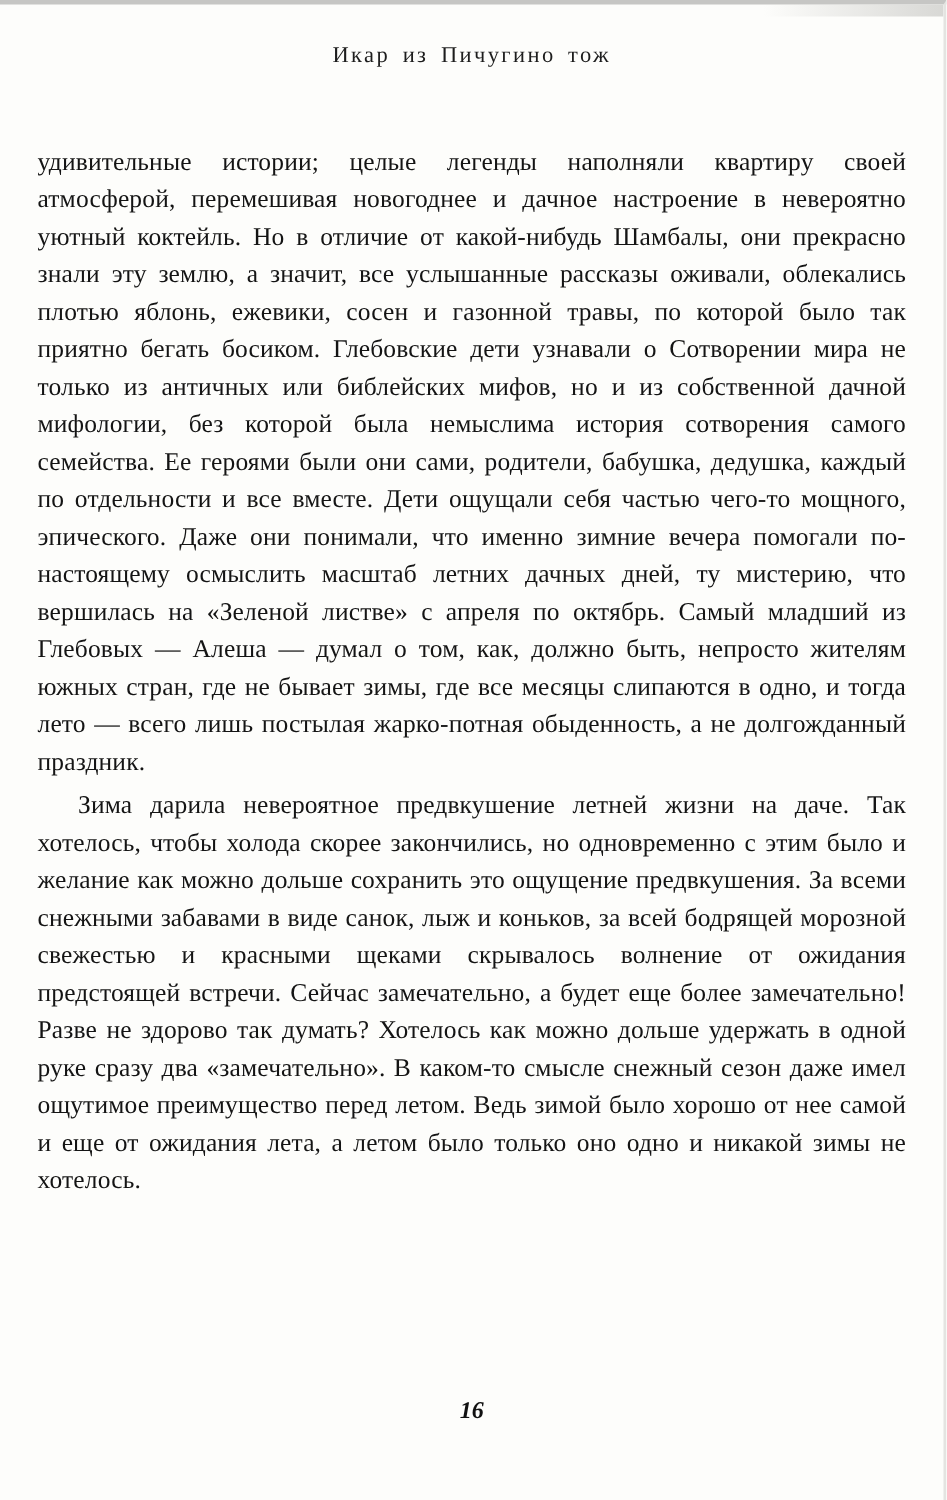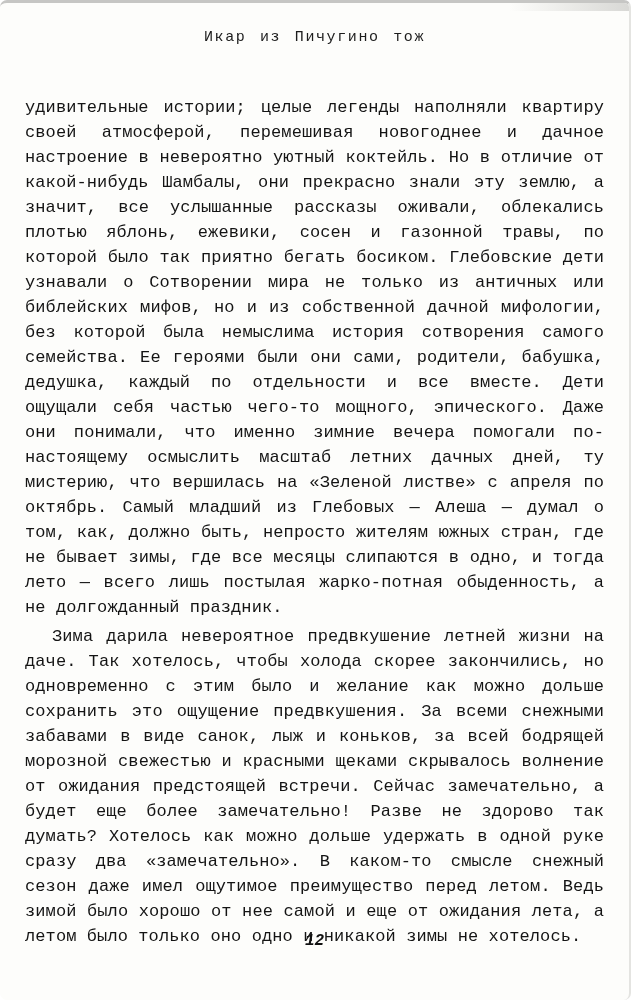--- a/index.html
+++ b/index.html
@@ -9,24 +9,23 @@
   }
   .book-page {
     position: relative;
     width: 631px;
     height: 1000px;
     margin: 0 auto;
     background: #fdfdfb;
     box-sizing: border-box;
     border-top: 3px solid #c6c6c4;
     border-right: 2px solid #e4e4e1;
-    font-family: Liberation Mono, monospace;
+    font-family: Liberation Serif, serif;
     color: #171717;
     overflow: hidden;
-    border-radius: 7px;
   }
   .book-page::before {
     
     content: "";
     position: absolute;
     top: 0;
     right: 0;
     width: 120px;
     height: 8px;
     background: linear-gradient(to left, #d8d8d5, rgba(216,216,213,0));
@@ -78,15 +77,15 @@
 
 <div class="book-page">
 
   <div class="running-header">Икар из Пичугино тож</div>
 
   <div class="body-text">
     <p class="para continuation">удивительные истории; целые легенды наполняли квартиру своей атмосферой, перемешивая новогоднее и дачное настроение в невероятно уютный коктейль. Но в отличие от какой-нибудь Шамбалы, они прекрасно знали эту землю, а значит, все услышанные рассказы оживали, облекались плотью яблонь, ежевики, сосен и газонной травы, по которой было так приятно бегать босиком. Глебовские дети узнавали о Сотворении мира не только из античных или библейских мифов, но и из собственной дачной мифологии, без которой была немыслима история сотворения самого семейства. Ее героями были они сами, родители, бабушка, дедушка, каждый по отдельности и все вместе. Дети ощущали себя частью чего-то мощного, эпического. Даже они понимали, что именно зимние вечера помогали по-настоящему осмыслить масштаб летних дачных дней, ту мистерию, что вершилась на «Зеленой листве» с апреля по октябрь. Самый младший из Глебовых — Алеша — думал о том, как, должно быть, непросто жителям южных стран, где не бывает зимы, где все месяцы слипаются в одно, и тогда лето — всего лишь постылая жарко-потная обыденность, а не долгожданный праздник.</p>
     <p class="para indented">Зима дарила невероятное предвкушение летней жизни на даче. Так хотелось, чтобы холода скорее закончились, но одновременно с этим было и желание как можно дольше сохранить это ощущение предвкушения. За всеми снежными забавами в виде санок, лыж и коньков, за всей бодрящей морозной свежестью и красными щеками скрывалось волнение от ожидания предстоящей встречи. Сейчас замечательно, а будет еще более замечательно! Разве не здорово так думать? Хотелось как можно дольше удержать в одной руке сразу два «замечательно». В каком-то смысле снежный сезон даже имел ощутимое преимущество перед летом. Ведь зимой было хорошо от нее самой и еще от ожидания лета, а летом было только оно одно и никакой зимы не хотелось.</p>
   </div>
 
-  <div class="page-number">12</div>
+  <div class="page-number">16</div>
 
 </div>
 
 </body></html>

